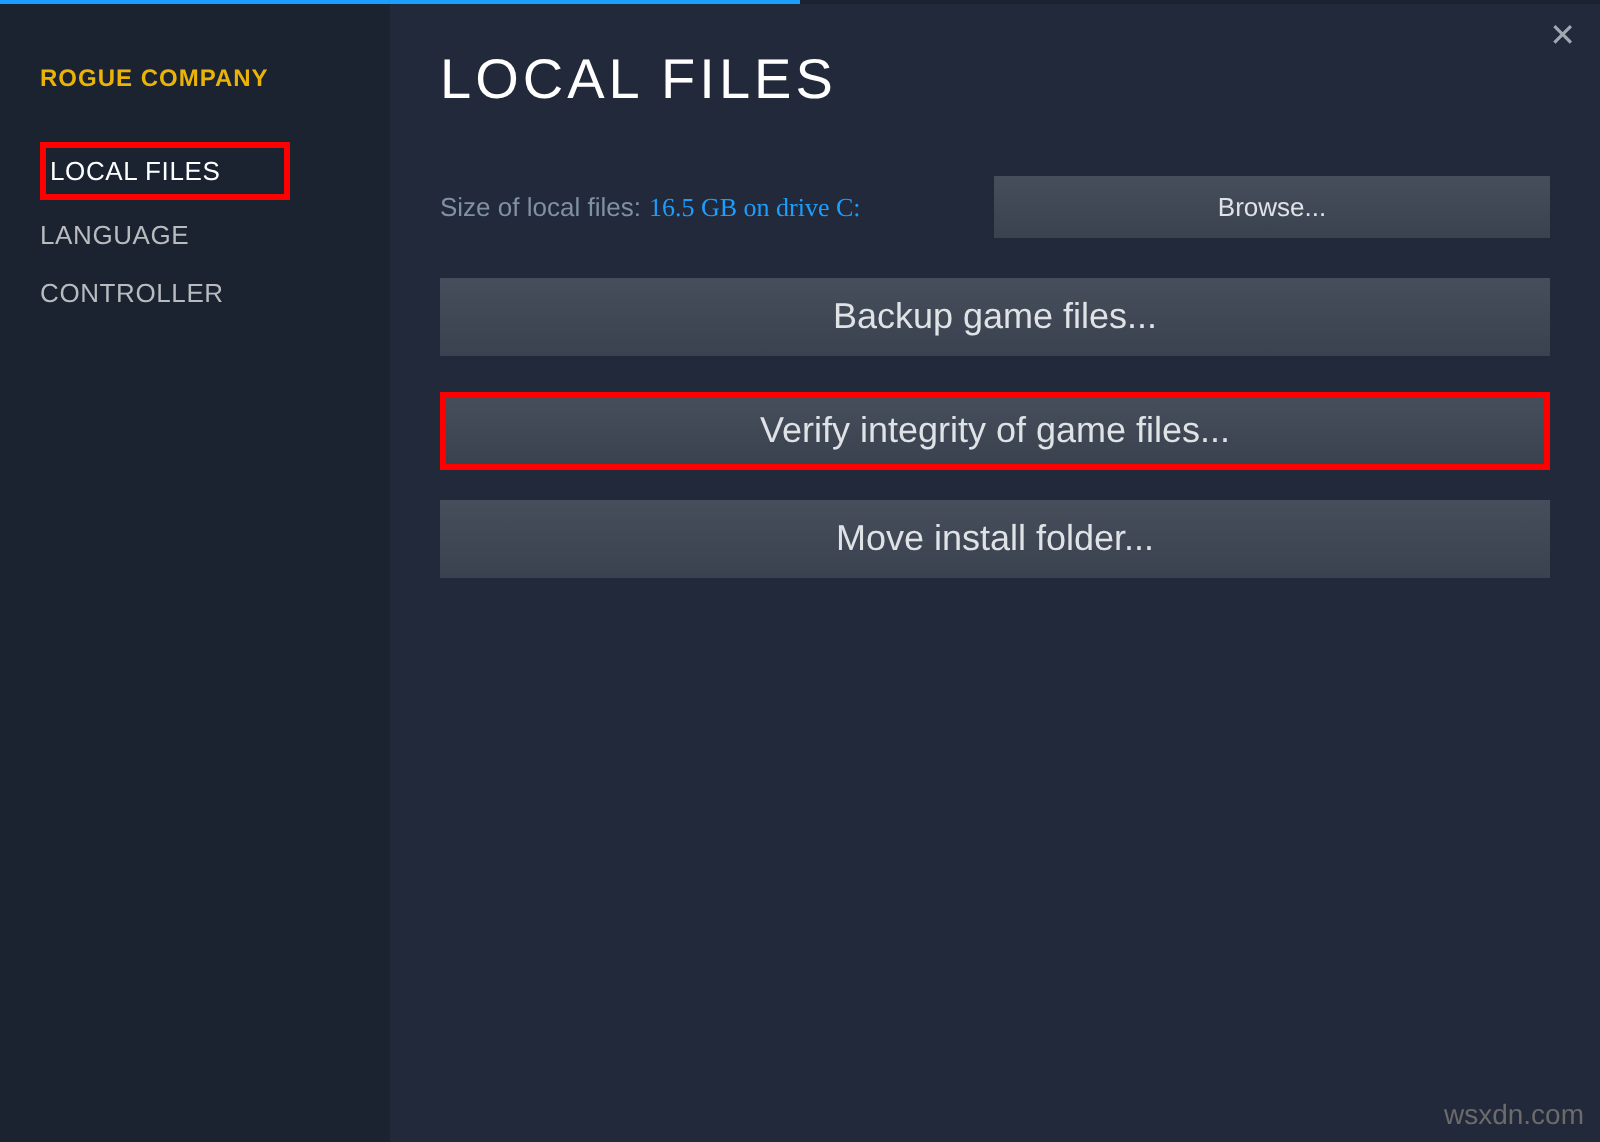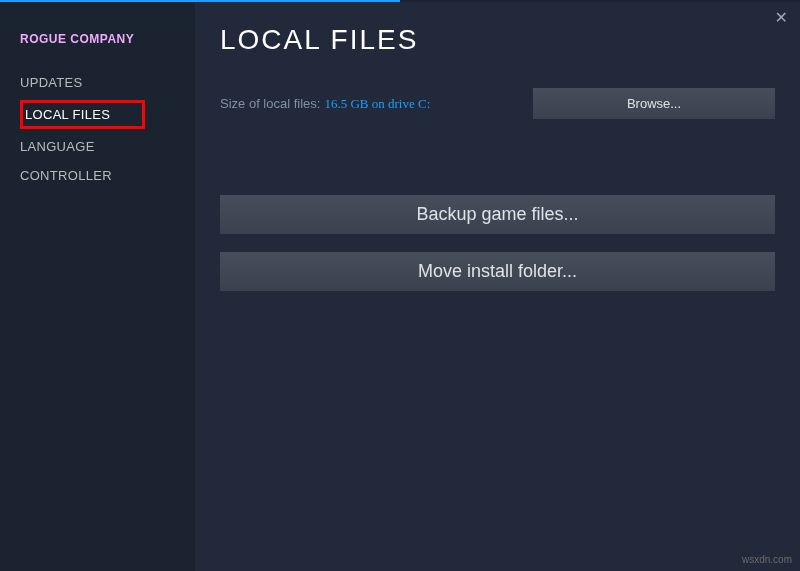--- a/index.html
+++ b/index.html
@@ -33,21 +33,21 @@
     .container {
       display: flex;
       height: 100%;
     }
     .sidebar {
       width: 195px;
       background: #1b2230;
       padding: 30px 0 0 20px;
     }
     .sidebar-title {
-      color: #f0abfc;
+      color: #eab308;
       font-size: 12px;
       font-weight: bold;
       letter-spacing: 0.5px;
       margin-bottom: 22px;
     }
     .sidebar-item {
       color: #b8bcbf;
       font-size: 13px;
       padding: 7px 0;
       cursor: pointer;
@@ -70,40 +70,40 @@
     .page-title {
       color: #ffffff;
       font-size: 28px;
       font-weight: 300;
       letter-spacing: 2px;
       margin-bottom: 32px;
     }
     .size-row {
       display: flex;
       align-items: center;
-      margin-bottom: 76px;
+      margin-bottom: 20px;
     }
     .size-label {
       color: #8091a2;
       font-size: 13px;
     }
     .size-value {
       color: #1a9fff;
       font-size: 13px;
       margin-left: 4px;
       font-family: Liberation Serif, serif;
     }
     .browse-btn {
       margin-left: auto;
       background: #3d4450;
       background: linear-gradient(to bottom, #464d5b, #3a414f);
       color: #dfe3e6;
       font-size: 13px;
       padding: 8px 0;
-      width: 242px;
+      width: 278px;
       cursor: pointer;
       border: none;
     }
     .action-btn {
       display: block;
       width: 100%;
       background: linear-gradient(to bottom, #464d5b, #3a414f);
       color: #dfe3e6;
       font-size: 18px;
       padding: 9px 0;
@@ -115,45 +115,45 @@
     .action-btn.highlighted {
       border: 3px solid #ff0000;
       padding: 6px 0;
       margin-bottom: 15px;
     }
     .watermark {
       position: absolute;
       bottom: 6px;
       right: 8px;
       color: #6b6b6b;
-      font-size: 10px;
+      font-size: 14px;
     }
   </style>
 </head>
 <body>
 
 <div class="top-bar"></div>
 <div class="close-btn">✕</div>
 
 <div class="container">
   <div class="sidebar">
     <div class="sidebar-title">ROGUE COMPANY</div>
-    <div class="sidebar-item">UPDATES</div>
     <div class="sidebar-item active highlighted">LOCAL FILES</div>
     <div class="sidebar-item">LANGUAGE</div>
     <div class="sidebar-item">CONTROLLER</div>
   </div>
 
   <div class="main">
     <h1 class="page-title">LOCAL FILES</h1>
 
     <div class="size-row">
       <span class="size-label">Size of local files:</span>
       <span class="size-value">16.5 GB on drive C:</span>
       <button class="browse-btn">Browse...</button>
     </div>
 
     <button class="action-btn">Backup game files...</button>
+    <button class="action-btn highlighted">Verify integrity of game files...</button>
     <button class="action-btn">Move install folder...</button>
   </div>
 </div>
 
 <div class="watermark">wsxdn.com</div>
 
 </body></html>

